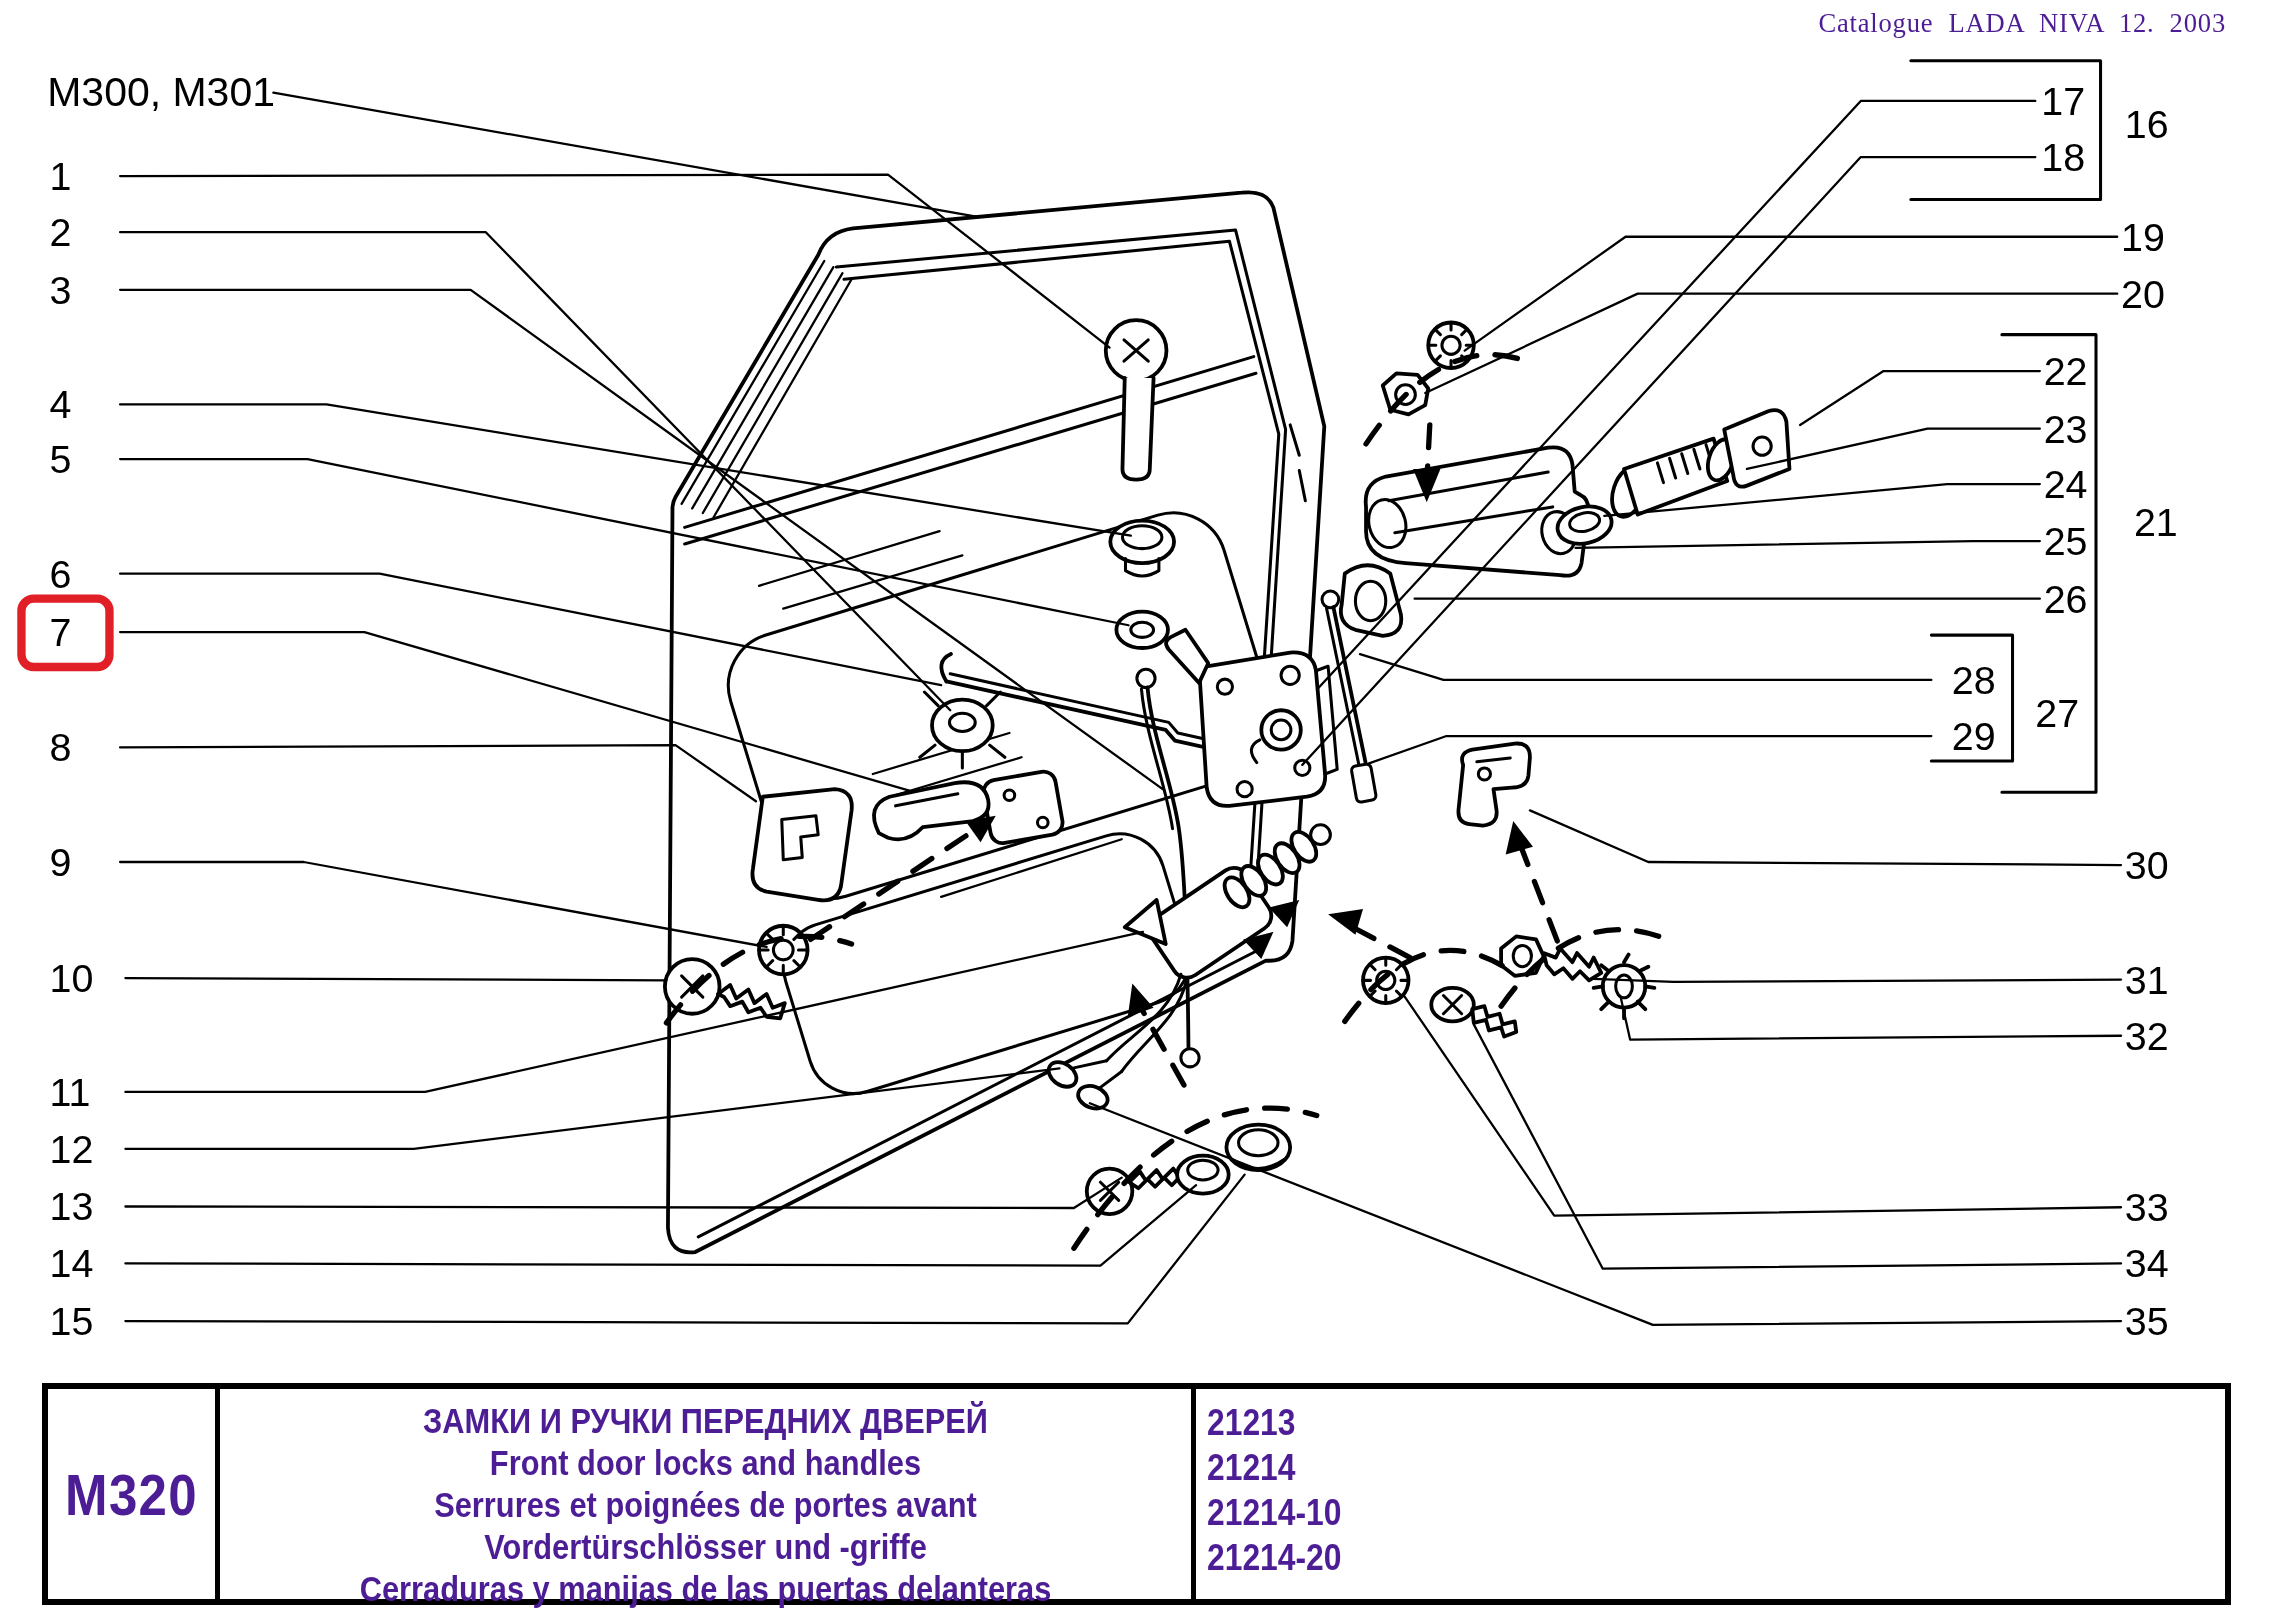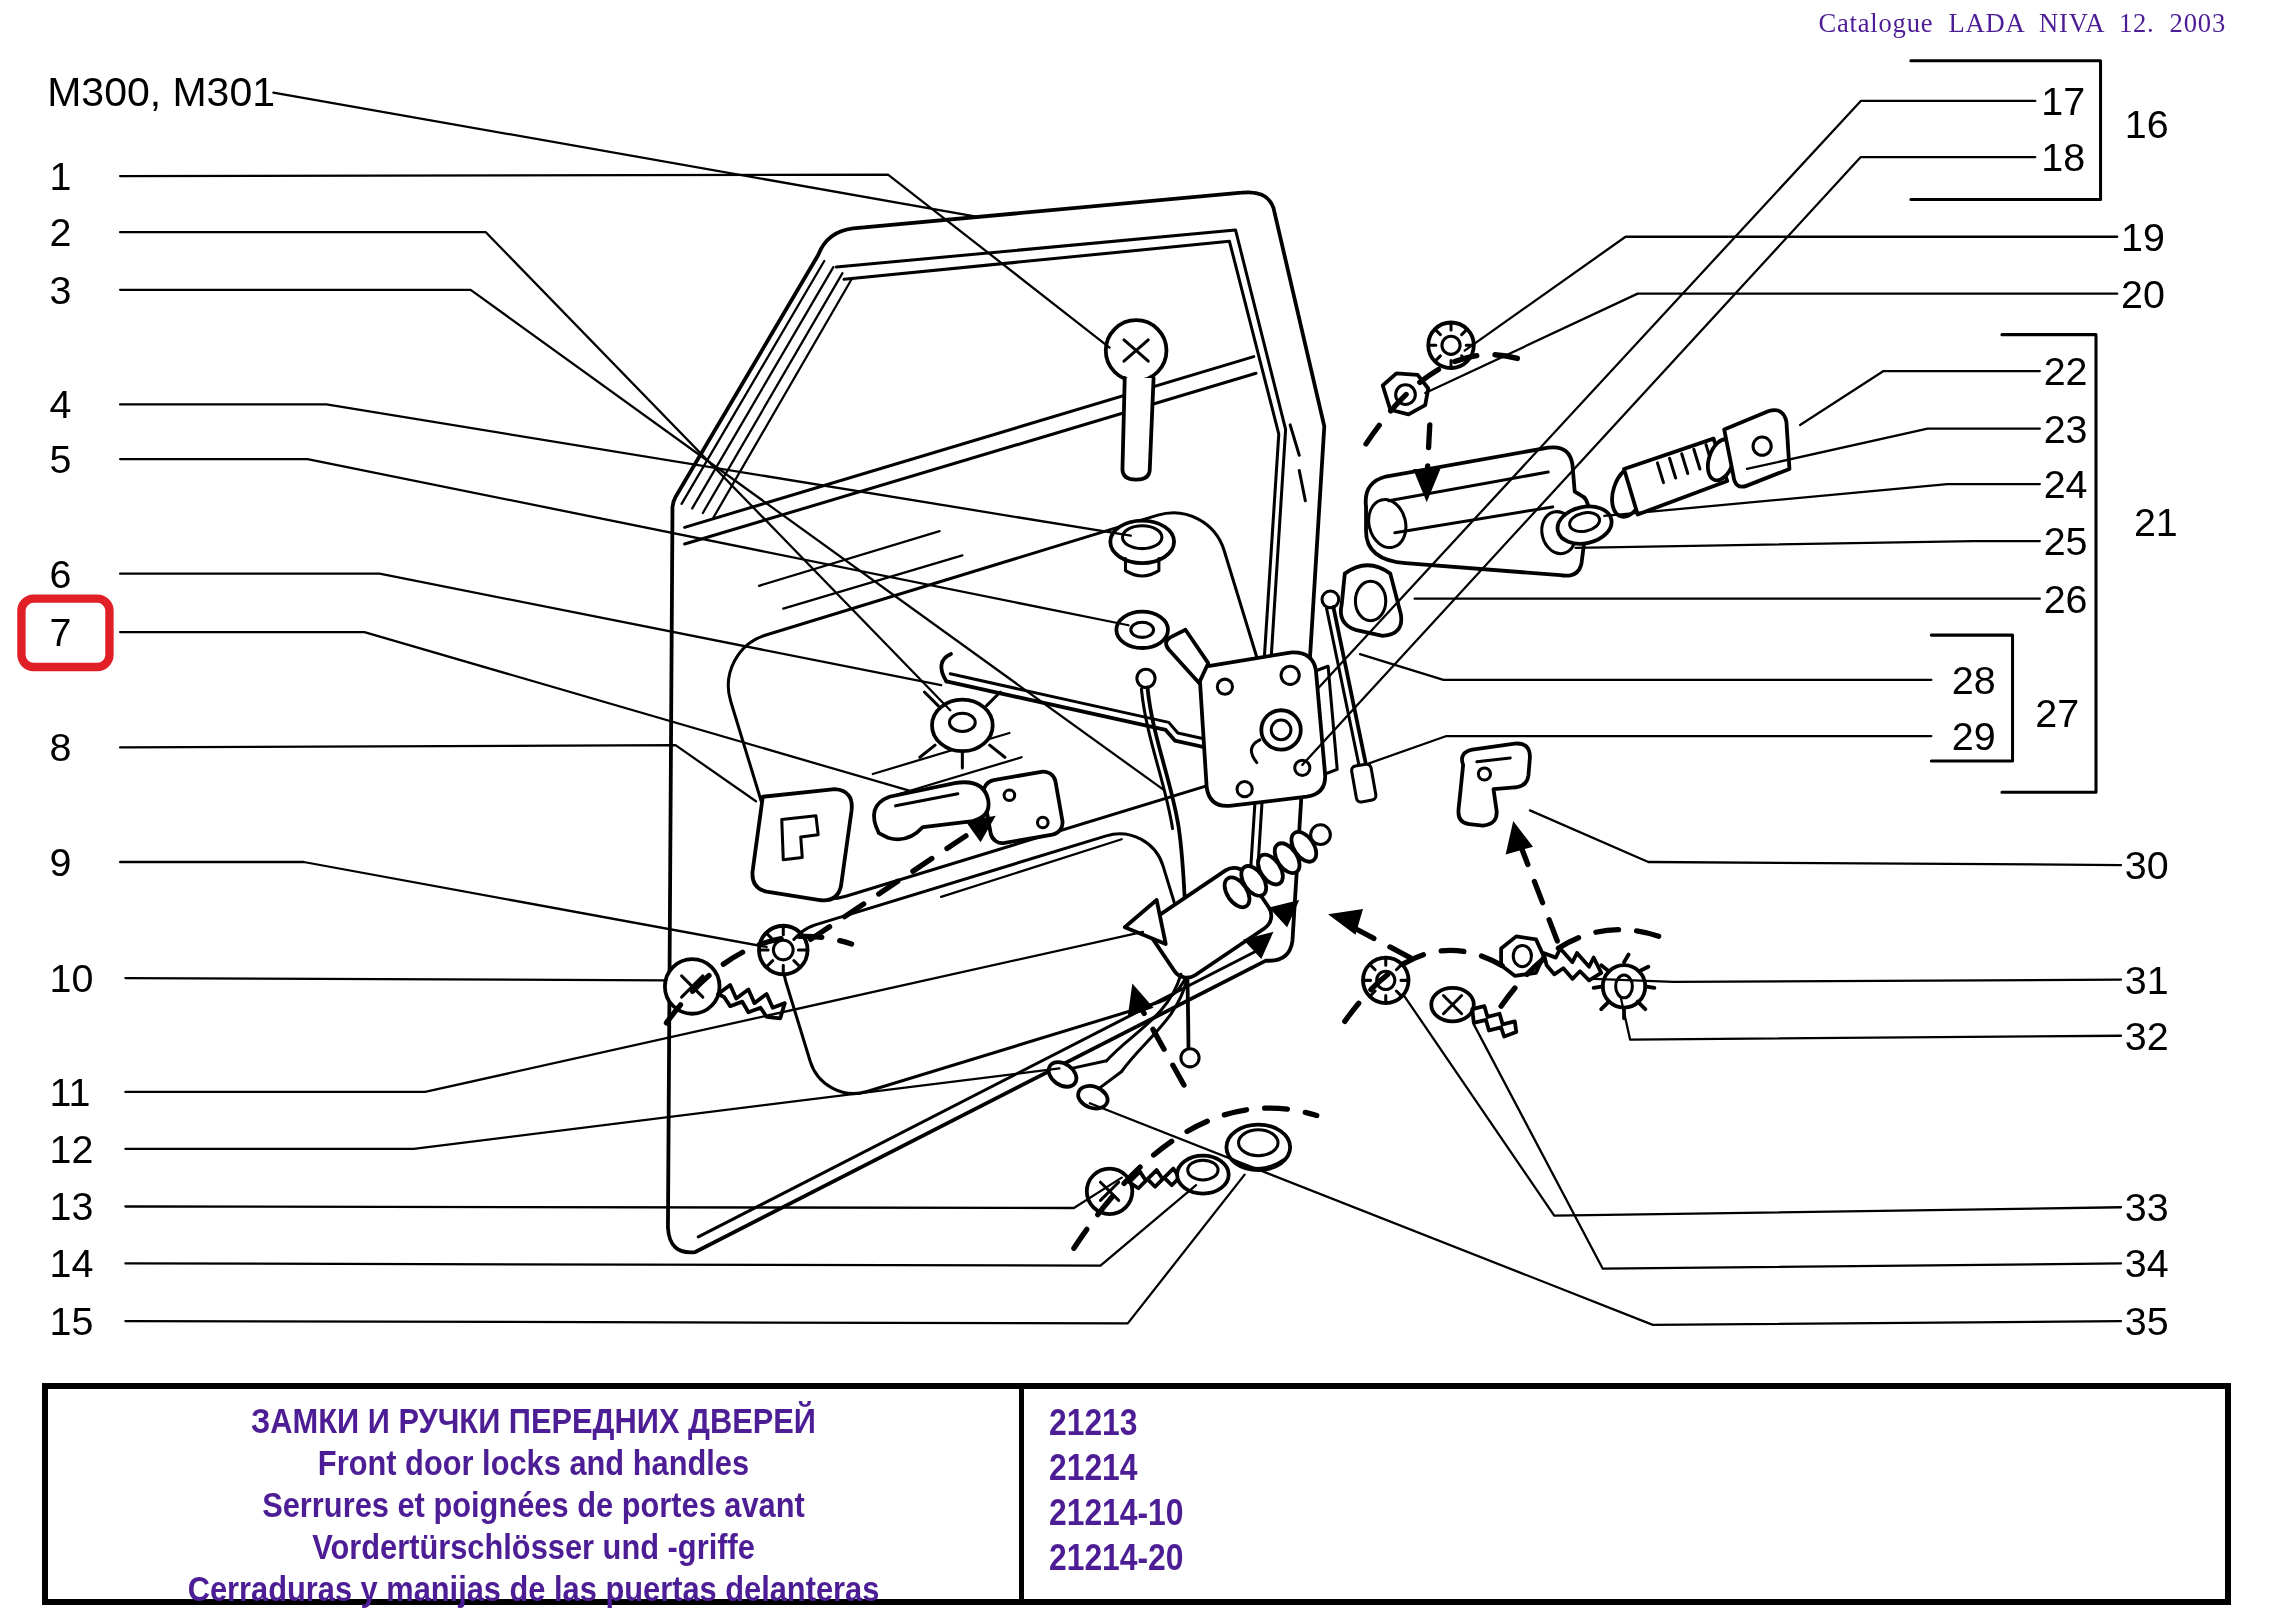--- a/index.html
+++ b/index.html
@@ -21,21 +21,21 @@
              justify-content:center;font-weight:bold;font-size:58px;box-sizing:border-box;
              transform:none;}
   .cell-code span{display:inline-block;transform:scaleX(.88);letter-spacing:1.5px;}
   .cell-desc{width:976px;border-right:5.3px solid #000;box-sizing:border-box;
              display:flex;flex-direction:column;justify-content:flex-start;
              padding-top:11px;text-align:center;font-weight:bold;font-size:35px;line-height:42px;}
   .cell-desc .line{display:block;transform:scaleX(.88);white-space:nowrap;}
   .cell-parts{flex:1;position:relative;font-weight:bold;font-size:37px;}
   .parts-col{position:absolute;top:0;white-space:nowrap;}
   .parts-col div{transform:scaleX(.86);transform-origin:left center;}
-  #parts-col-1{left:25px;top:10.6px;line-height:45px;}
+  #parts-col-1{left:11px;top:10.6px;line-height:45px;}
   #parts-col-2{left:349px;top:30px;line-height:49px;}
   #parts-col-3{left:666px;top:30px;line-height:49px;}
 </style>
 </head>
 <body>
 
 <div id="page">
 
   <div id="catalogue">Catalogue  LADA  NIVA  12.  2003</div>
 
@@ -314,20 +314,23 @@
         <text x="2800" y="1291" class="callout-text" text-anchor="start" dominant-baseline="central">31</text>
         <text x="2800" y="1365" class="callout-text" text-anchor="start" dominant-baseline="central">32</text>
         <text x="2800" y="1591" class="callout-text" text-anchor="start" dominant-baseline="central">33</text>
         <text x="2800" y="1665" class="callout-text" text-anchor="start" dominant-baseline="central">34</text>
         <text x="2800" y="1741" class="callout-text" text-anchor="start" dominant-baseline="central">35</text>
       </g>
     <text id="model-label" class="model-text" dominant-baseline="central" x="62" y="121">M300, M301</text>
   </svg>
 
   <div id="spec-table">
+    <div class="cell-code">
+      <span>M320</span>
+    </div>
     <div class="cell-desc" id="desc-cell">
         <div class="line">ЗАМКИ И РУЧКИ ПЕРЕДНИХ ДВЕРЕЙ</div>
         <div class="line">Front door locks and handles</div>
         <div class="line">Serrures et poignées de portes avant</div>
         <div class="line">Vordertürschlösser und -griffe</div>
         <div class="line">Cerraduras y manijas de las puertas delanteras</div>
       </div>
     <div class="cell-parts">
       <div class="parts-col" id="parts-col-1">
           <div>21213</div>

